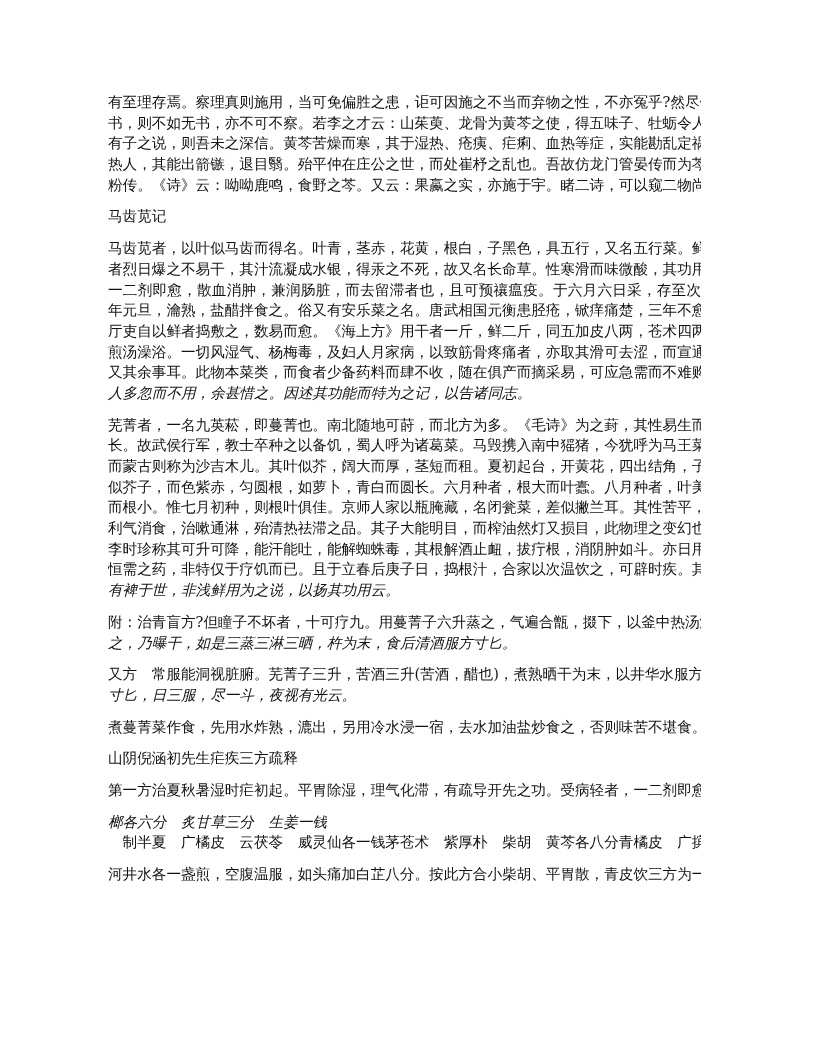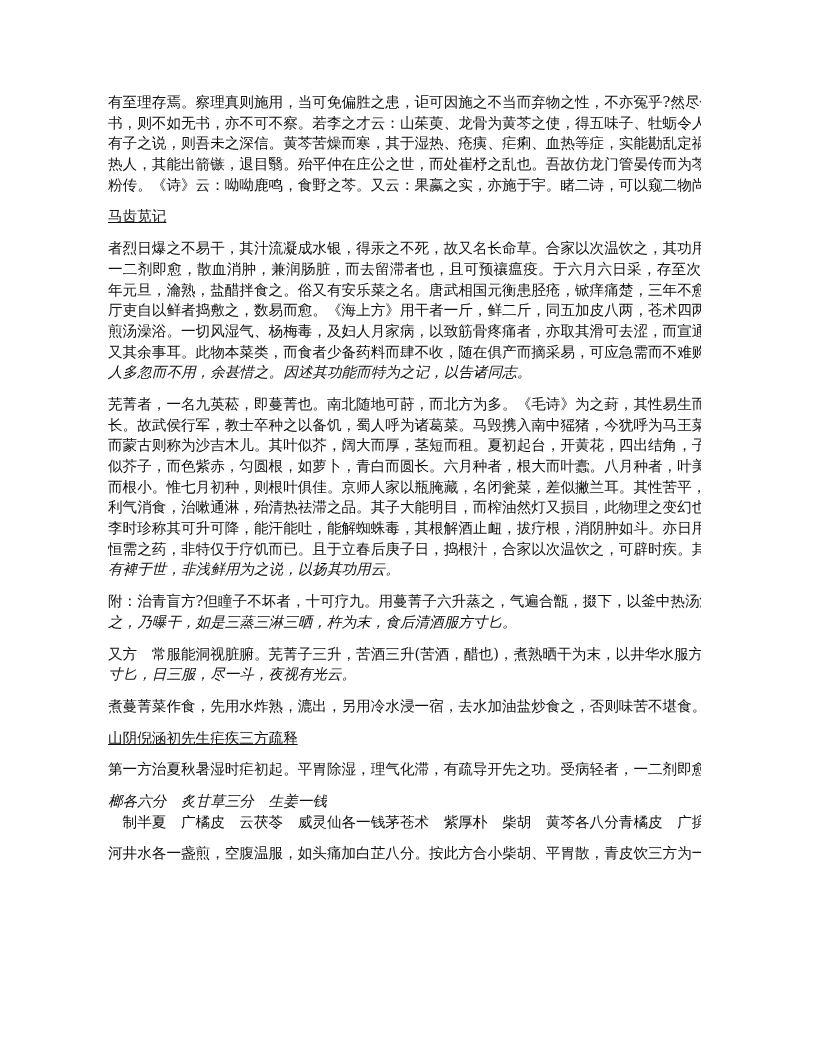--- a/index.html
+++ b/index.html
@@ -34,21 +34,20 @@
       text-align: justify;
       text-align-last: justify;
       letter-spacing: 0px;
     }
     .line.last {
       text-align-last: left;
       font-style: italic;
     }
     .heading .line {
       text-align-last: left;
-      text-decoration: underline;
     }
     .heading.spaced .line {
       letter-spacing: 10px;
     }
   </style>
 </head>
 <body>
 
 <div class="page">
 
@@ -58,21 +57,22 @@
     <span class="line">有子之说，则吾未之深信。黄芩苦燥而寒，其于湿热、疮痍、疟痢、血热等症，实能勘乱定祸，</span>
     <span class="line">热人，其能出箭镞，退目翳。殆平仲在庄公之世，而处崔杼之乱也。吾故仿龙门管晏传而为芩</span>
     <span class="line">粉传。《诗》云：呦呦鹿鸣，食野之芩。又云：果蠃之实，亦施于宇。睹二诗，可以窥二物尚矣。</span>
   </div>
 
   <div class="block heading">
     <span class="line">马齿苋记</span>
   </div>
 
   <div class="block">
-    <span class="line">者烈日爆之不易干，其汁流凝成水银，得汞之不死，故又名长命草。合家以次温饮之，其功用</span>
+    <span class="line">马齿苋者，以叶似马齿而得名。叶青，茎赤，花黄，根白，子黑色，具五行，又名五行菜。鲜</span>
+    <span class="line">者烈日爆之不易干，其汁流凝成水银，得汞之不死，故又名长命草。性寒滑而味微酸，其功用</span>
     <span class="line">一二剂即愈，散血消肿，兼润肠脏，而去留滞者也，且可预禳瘟疫。于六月六日采，存至次</span>
     <span class="line">年元旦，瀹熟，盐醋拌食之。俗又有安乐菜之名。唐武相国元衡患胫疮，锨痒痛楚，三年不愈，</span>
     <span class="line">厅吏自以鲜者捣敷之，数易而愈。《海上方》用干者一斤，鲜二斤，同五加皮八两，苍术四两，</span>
     <span class="line">煎汤澡浴。一切风湿气、杨梅毒，及妇人月家病，以致筋骨疼痛者，亦取其滑可去涩，而宣通</span>
     <span class="line">又其余事耳。此物本菜类，而食者少备药料而肆不收，随在俱产而摘采易，可应急需而不难购，</span>
     <span class="line last">人多忽而不用，余甚惜之。因述其功能而特为之记，以告诸同志。</span>
   </div>
 
 
   <div class="block">

